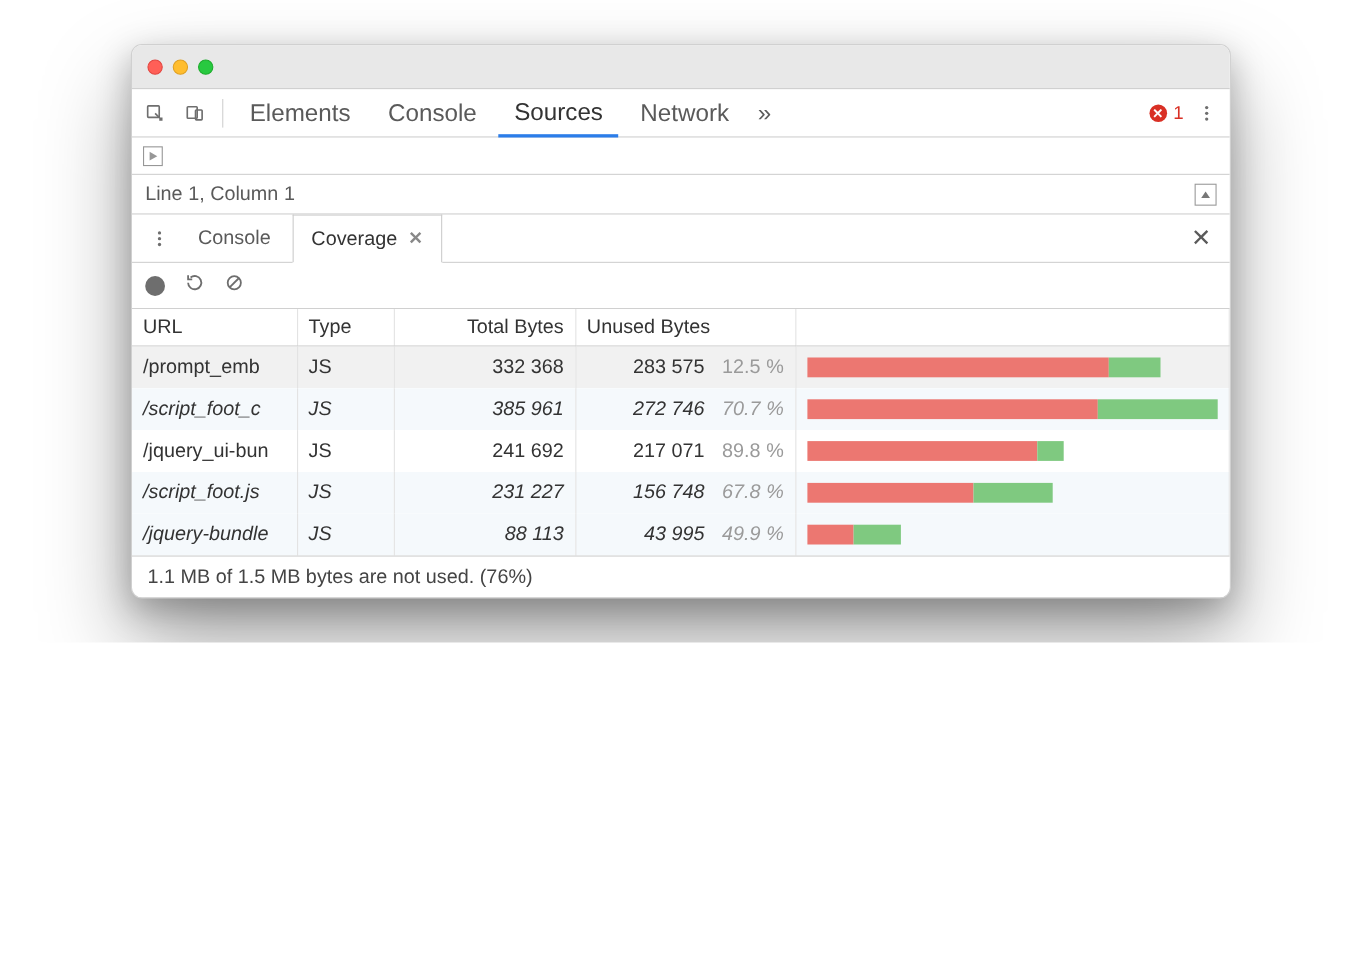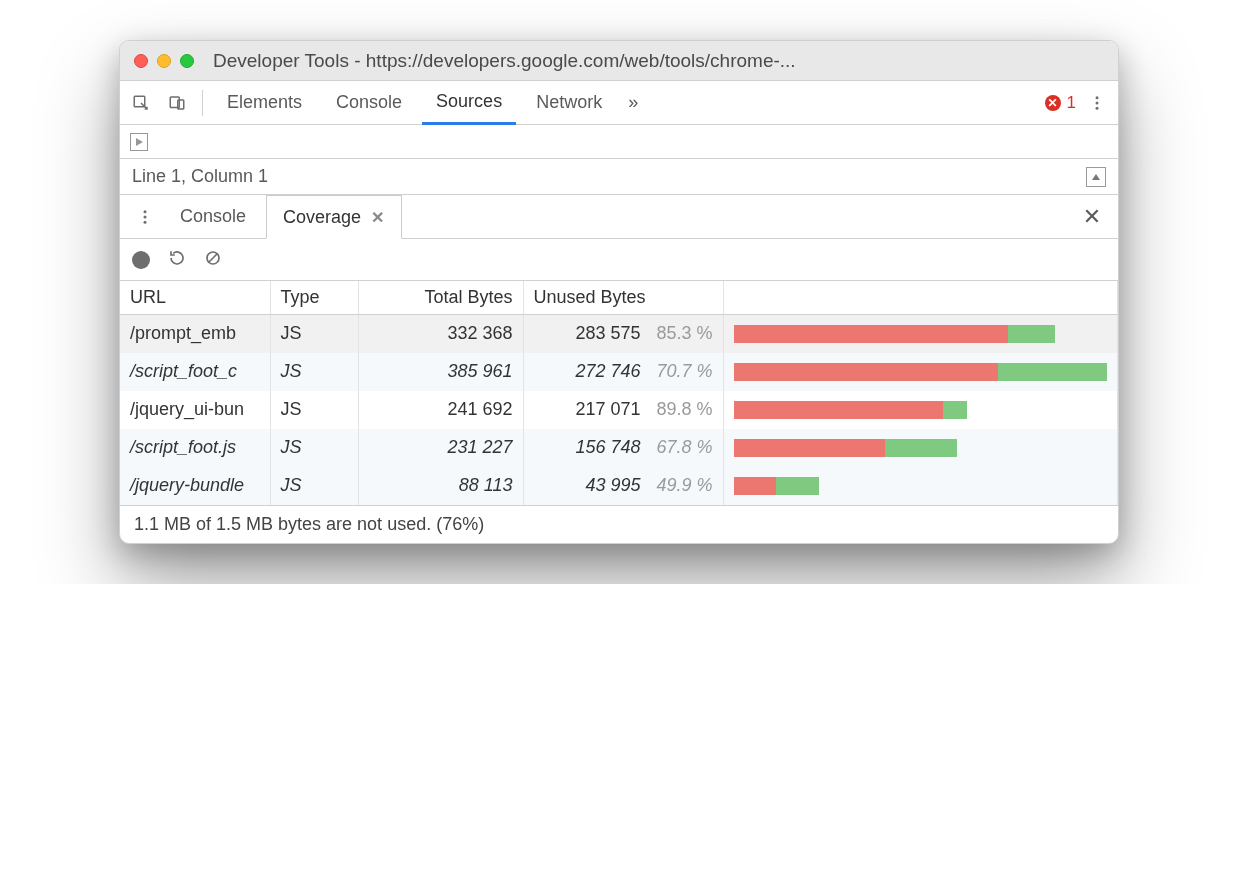--- a/index.html
+++ b/index.html
@@ -58,21 +58,21 @@
     display: flex; align-items: center; justify-content: center;
     color: #6e6e6e;
     cursor: pointer;
   }
   .icon-btn svg { width: 18px; height: 18px; }
   .vsep { width: 1px; height: 26px; background: #d0d0d0; margin: 0 4px; }
   .main-tab {
     padding: 0 14px;
     height: 44px;
     display: flex; align-items: center;
-    font-size: 18px;
+    font-size: 22px;
     color: #5a5a5a;
     cursor: pointer;
   }
   .main-tab.active {
     color: #333;
     border-bottom: 3px solid #2b7de9;
     margin-bottom: -1px;
     font-weight: 500;
   }
   .tabs-spacer { flex: 1; }
@@ -207,21 +207,20 @@
 <body>
 
 <div class="window">
 
   <div class="titlebar">
     <div class="traffic">
       <span class="dot-close"></span>
       <span class="dot-min"></span>
       <span class="dot-max"></span>
     </div>
-    <div class="title">Developer Tools - https://developers.google.com/web/tools/chrome-...</div>
   </div>
 
   <div class="tabs-row">
     <div class="icon-btn">
       <svg viewBox="0 0 24 24" fill="none" stroke="currentColor" stroke-width="2">
         <rect x="3" y="3" width="14" height="14" rx="1"></rect>
         <path d="M12 12 L20 20 M17 20 L20 20 L20 17"></path>
       </svg>
     </div>
     <div class="icon-btn">
@@ -318,21 +317,21 @@
       </tr>
     </thead>
     <tbody id="cov-body">
         <tr class="selected">
           <td class="col-url">/prompt_emb</td>
           <td class="col-type">JS</td>
           <td class="col-total">332 368</td>
           <td class="col-unused">
             <div class="unused-wrap">
               <span class="unused-val">283 575</span>
-              <span class="unused-pct">85.3 %</span>
+              <span class="unused-pct">12.5 %</span>
             </div>
           </td>
           <td class="col-bar">
             <div class="bar-outer" style="width: 86.1%;">
               <div class="bar-red" style="width: 85.2497%;"></div>
               <div class="bar-green" style="width: 14.7503%;"></div>
             </div>
           </td>
         </tr>
         <tr class="alt">

